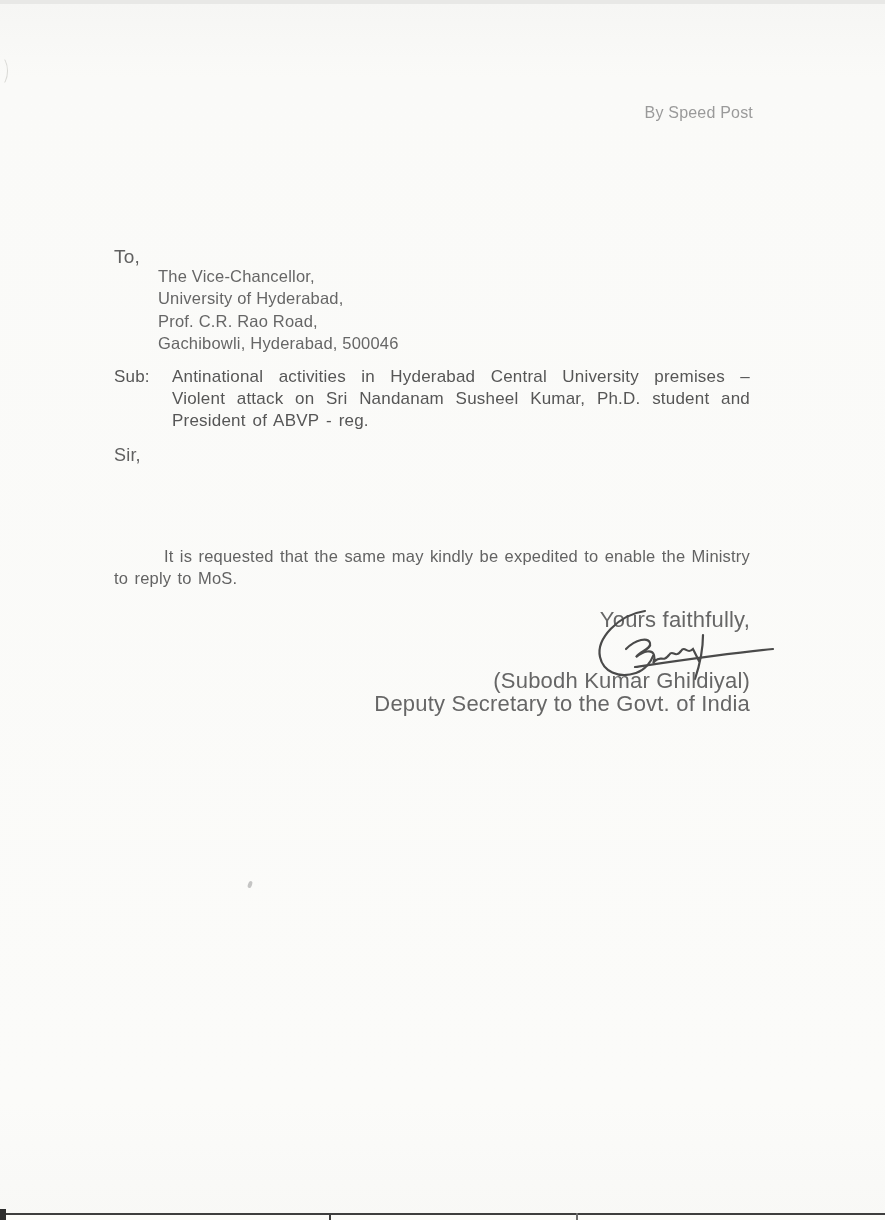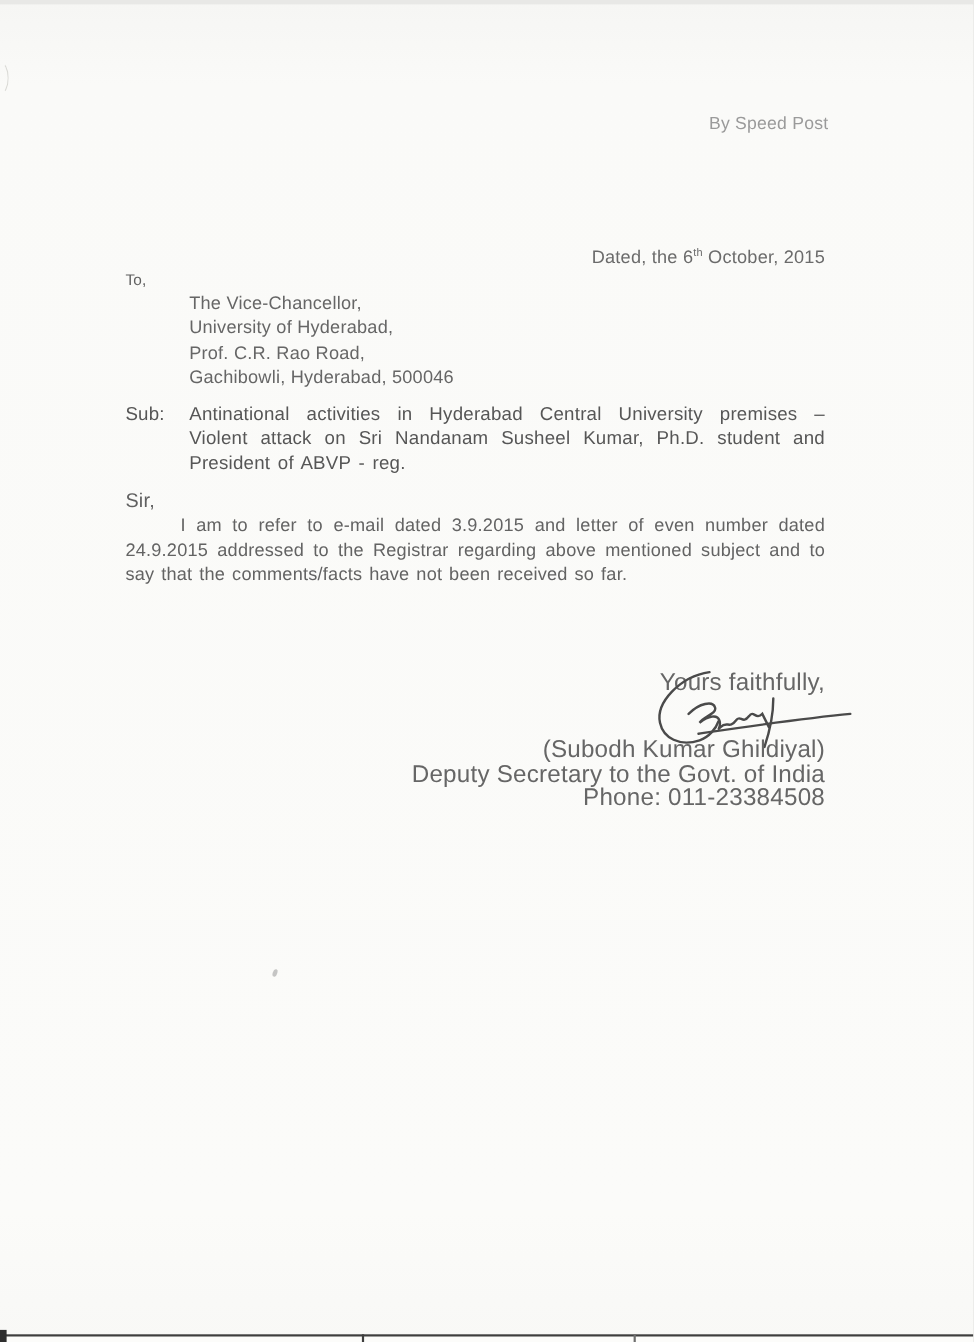--- a/index.html
+++ b/index.html
@@ -30,23 +30,23 @@
     color: #6b6b6b;
   }
   .date-line {
     top: 221px; left: 114px; width: 636px;
     text-align: right;
     font-size: 16.5px;
     color: #6b6b6b;
   }
   .date-line sup { font-size: 10px; vertical-align: super; }
 
-  .to-label { top: 242px; left: 114px; font-size: 14px; }
+  .to-label { top: 242px; left: 114px; font-size: 19px; }
   .recipient-block {
-    top: 261px; left: 172px;
+    top: 261px; left: 158px;
     font-size: 16.5px;
     line-height: 22.3px;
     color: #666;
   }
 
   .subject-row {
     top: 362px; left: 114px; width: 636px;
     display: flex;
     font-weight: normal;
     color: #565656;
@@ -124,52 +124,50 @@
   .scan-corner { top: 1205px; left: 0; width: 6px; height: 15px; background: #2e2e2e; }
 </style>
 </head>
 <body>
 
 <div class="page">
 
   <div class="abs dispatch-mode">By Speed Post</div>
 
 
-  <div class="abs date-line"><span>Dated, the 6</span><sup>th</sup><span> October, 2015</span></div>
 
   <div class="abs to-label">To,</div>
 
   <div class="abs recipient-block">
     <div>The Vice-Chancellor,</div>
     <div>University of Hyderabad,</div>
     <div>Prof. C.R. Rao Road,</div>
     <div>Gachibowli, Hyderabad, 500046</div>
   </div>
 
   <div class="abs subject-row">
     <div class="subject-label">Sub:</div>
     <div class="subject-text">Antinational activities in Hyderabad Central University premises – Violent attack on Sri Nandanam Susheel Kumar, Ph.D. student and President of ABVP - reg.</div>
   </div>
 
   <div class="abs salutation">Sir,</div>
 
-  <div class="abs body-para para-1">I am to refer to e-mail dated 3.9.2015 and letter of even number dated 24.9.2015 addressed to the Registrar regarding above mentioned subject and to say that the comments/facts have not been received so far.</div>
+  <div class="abs body-para para-2">It is requested that the same may kindly be expedited to enable the Ministry to reply to MoS.</div>
 
   <div class="abs sign-block closing">Yours faithfully,</div>
 
   <svg class="abs signature-svg" viewBox="0 0 190 82" xmlns="http://www.w3.org/2000/svg">
     <path d="M 55 7 C 28 11, 6 35, 10 53 C 13 67, 28 75, 46 69 C 55 66, 61 58, 63 52"></path>
     <path d="M 36 45 C 46 35, 58 33, 60 39 C 62 45, 50 47, 46 53 C 54 47, 62 45, 64 51 C 66 57, 61 61, 65 57 C 71 51, 73 59, 79 51 C 83 45, 85 55, 91 47 C 95 41, 97 51, 103 45 L 109 57"></path>
     <path d="M 113 31 C 113 43, 111 57, 105 75"></path>
     <path d="M 45 63 C 86 57, 140 49, 183 45"></path>
   </svg>
 
   <div class="abs sign-block sign-name">(Subodh Kumar Ghildiyal)</div>
   <div class="abs sign-block sign-designation">Deputy Secretary to the Govt. of India</div>
-  <div class="abs sign-block sign-phone">Phone: 011-23384508</div>
 
   <div class="abs speck"></div>
   <div class="abs edge-arc"></div>
   <div class="abs scan-bottom-fill"></div>
   <div class="abs scan-bottom-line"></div>
   <div class="abs scan-tick-1"></div>
   <div class="abs scan-tick-2"></div>
   <div class="abs scan-corner"></div>
 
 </div>

